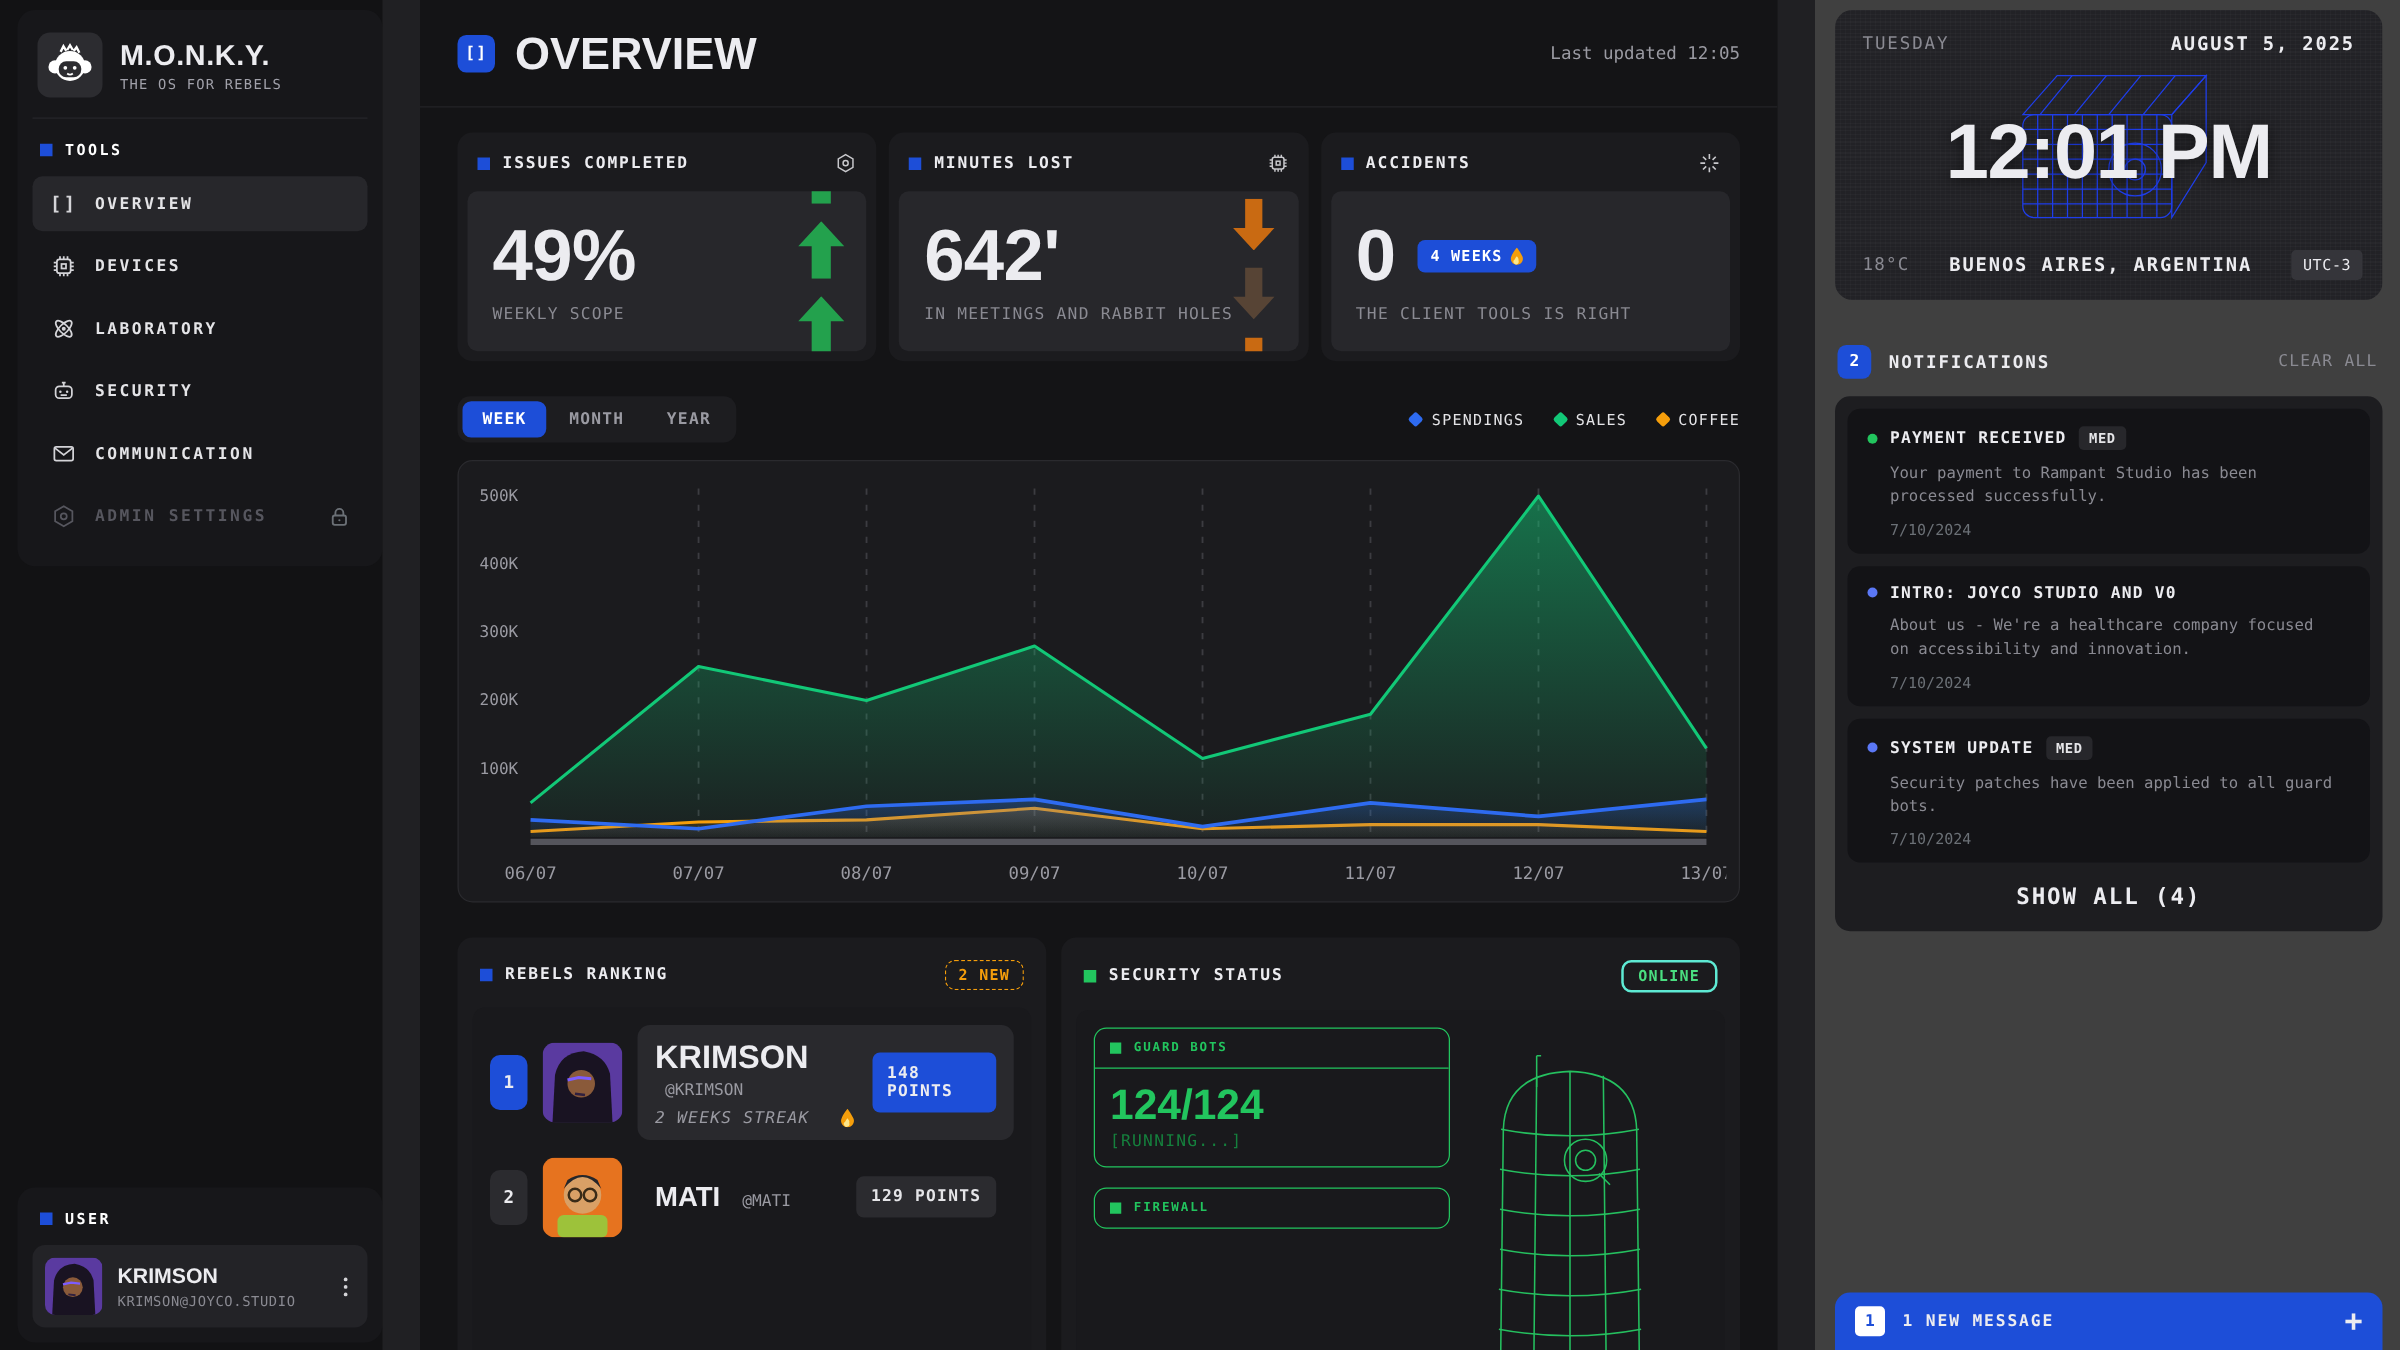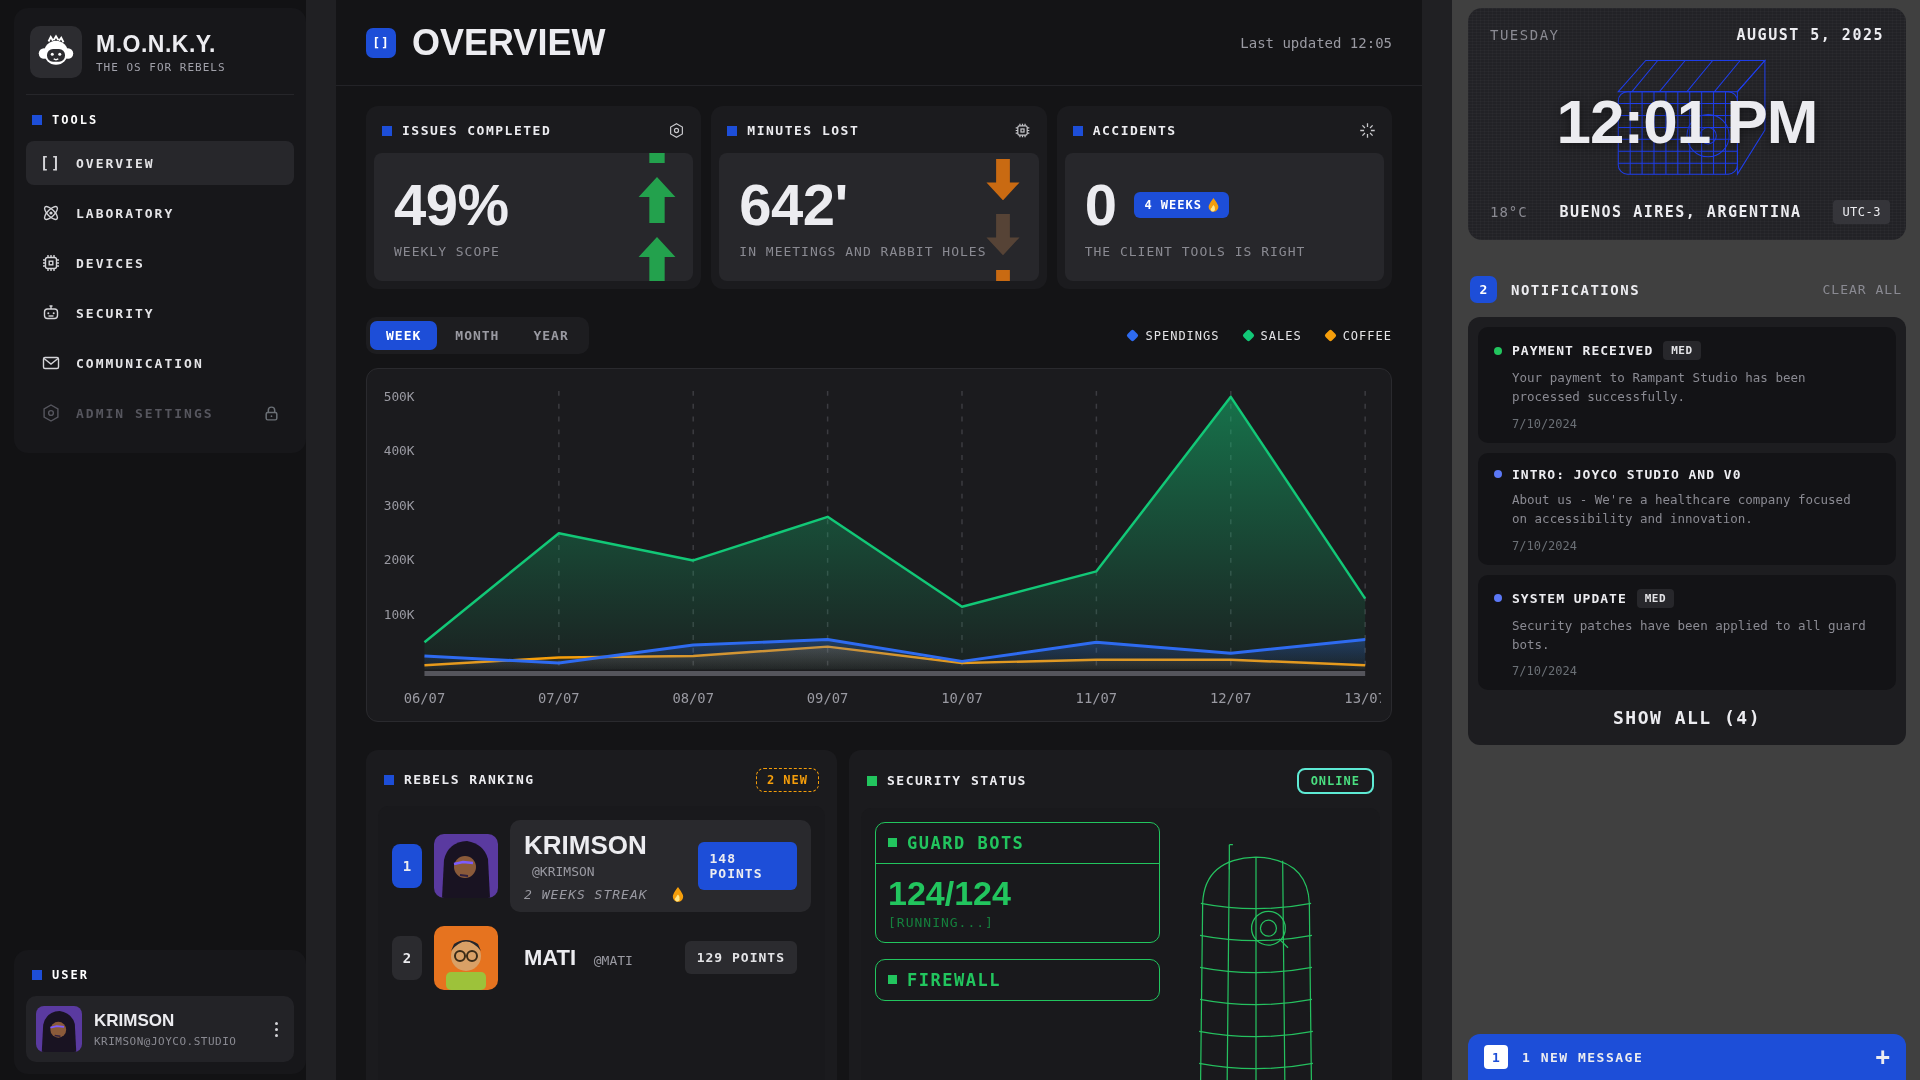--- a/index.html
+++ b/index.html
@@ -85,21 +85,21 @@
   .rank-handle { font-size:13px; color:#9a9aa2; margin-left:8px; }
   .rank-streak { font-size:13px; font-style:italic; color:#9a9aa2; letter-spacing:1px; margin-top:7px; display:flex; align-items:center; gap:24px; }
   .points { margin-left:auto; background:#1d4ed8; border-radius:6px; padding:9px 12px; font-size:13px; font-weight:bold; letter-spacing:1px; }
   .points.gray { background:#2b2b2f; color:#e4e4e7; }
 
   .sec-inner { display:flex; gap:16px; }
   .sec-col { width:285px; display:flex; flex-direction:column; gap:16px; }
   .g-box { border:1.5px solid #22c55e; border-radius:10px; overflow:hidden; }
   .g-head { display:flex; align-items:center; gap:10px; padding:10px 12px; border-bottom:1px solid #22c55e; }
   .g-sq { width:9px; height:9px; background:#22c55e; }
-  .g-title { color:#22c55e; font-size:17px; font-weight:bold; letter-spacing:1.5px; }
+  .g-title { color:#22c55e; font-size:10px; font-weight:bold; letter-spacing:1.5px; }
   .g-value { color:#22c55e; font-size:34px; padding:10px 12px 2px 12px; letter-spacing:0; }
   .g-state { color:#15803d; font-size:13px; padding:0 12px 12px 12px; letter-spacing:1px; }
   .robot-wrap { margin-left:auto; margin-right:30px; margin-top:14px; }
 
   
   .rightcol { width:468px; padding:8px 14px 0 16px; display:flex; flex-direction:column; background:#404040; }
   .clock-card { position:relative; height:232px; border-radius:14px; background:#222226; overflow:hidden; padding:18px 22px; flex:0 0 auto;
     background-image:
       repeating-linear-gradient(0deg, rgba(255,255,255,0.025) 0 1px, transparent 1px 3px),
       repeating-linear-gradient(90deg, rgba(255,255,255,0.02) 0 1px, transparent 1px 4px); }
@@ -163,36 +163,36 @@
         <span>TOOLS</span>
       </div>
 
       <div class="nav-item active">
         <span class="nicon brackets-glyph">[]</span>
         <span>OVERVIEW</span>
       </div>
       <div class="nav-item">
         <span class="nicon">
           <svg width="20" height="20" viewBox="0 0 20 20" fill="none" stroke="#d4d4d8" stroke-width="1.4">
+            <rect x="4.5" y="4.5" width="11" height="11" rx="2"></rect>
+            <rect x="8.2" y="8.2" width="3.6" height="3.6"></rect>
+            <path d="M7 4.5 V2 M10 4.5 V2 M13 4.5 V2 M7 15.5 V18 M10 15.5 V18 M13 15.5 V18 M4.5 7 H2 M4.5 10 H2 M4.5 13 H2 M15.5 7 H18 M15.5 10 H18 M15.5 13 H18"></path>
+          </svg>
+        </span>
+        <span>DEVICES</span>
+      </div>
+      <div class="nav-item">
+        <span class="nicon">
+          <svg width="20" height="20" viewBox="0 0 20 20" fill="none" stroke="#d4d4d8" stroke-width="1.4">
             <ellipse cx="10" cy="10" rx="8.4" ry="3.4" transform="rotate(45 10 10)"></ellipse>
             <ellipse cx="10" cy="10" rx="8.4" ry="3.4" transform="rotate(-45 10 10)"></ellipse>
             <circle cx="10" cy="10" r="1.6" fill="#d4d4d8" stroke="none"></circle>
           </svg>
         </span>
         <span>LABORATORY</span>
-      </div>
-      <div class="nav-item">
-        <span class="nicon">
-          <svg width="20" height="20" viewBox="0 0 20 20" fill="none" stroke="#d4d4d8" stroke-width="1.4">
-            <rect x="4.5" y="4.5" width="11" height="11" rx="2"></rect>
-            <rect x="8.2" y="8.2" width="3.6" height="3.6"></rect>
-            <path d="M7 4.5 V2 M10 4.5 V2 M13 4.5 V2 M7 15.5 V18 M10 15.5 V18 M13 15.5 V18 M4.5 7 H2 M4.5 10 H2 M4.5 13 H2 M15.5 7 H18 M15.5 10 H18 M15.5 13 H18"></path>
-          </svg>
-        </span>
-        <span>DEVICES</span>
       </div>
       <div class="nav-item">
         <span class="nicon">
           <svg width="20" height="20" viewBox="0 0 20 20" fill="none" stroke="#d4d4d8" stroke-width="1.4">
             <rect x="3.5" y="6" width="13" height="9.5" rx="3"></rect>
             <path d="M10 6 V3 M8.5 3 h3"></path>
             <circle cx="7.3" cy="10.3" r="1" fill="#d4d4d8" stroke="none"></circle>
             <circle cx="12.7" cy="10.3" r="1" fill="#d4d4d8" stroke="none"></circle>
             <path d="M7.5 13 h5"></path>
           </svg>

